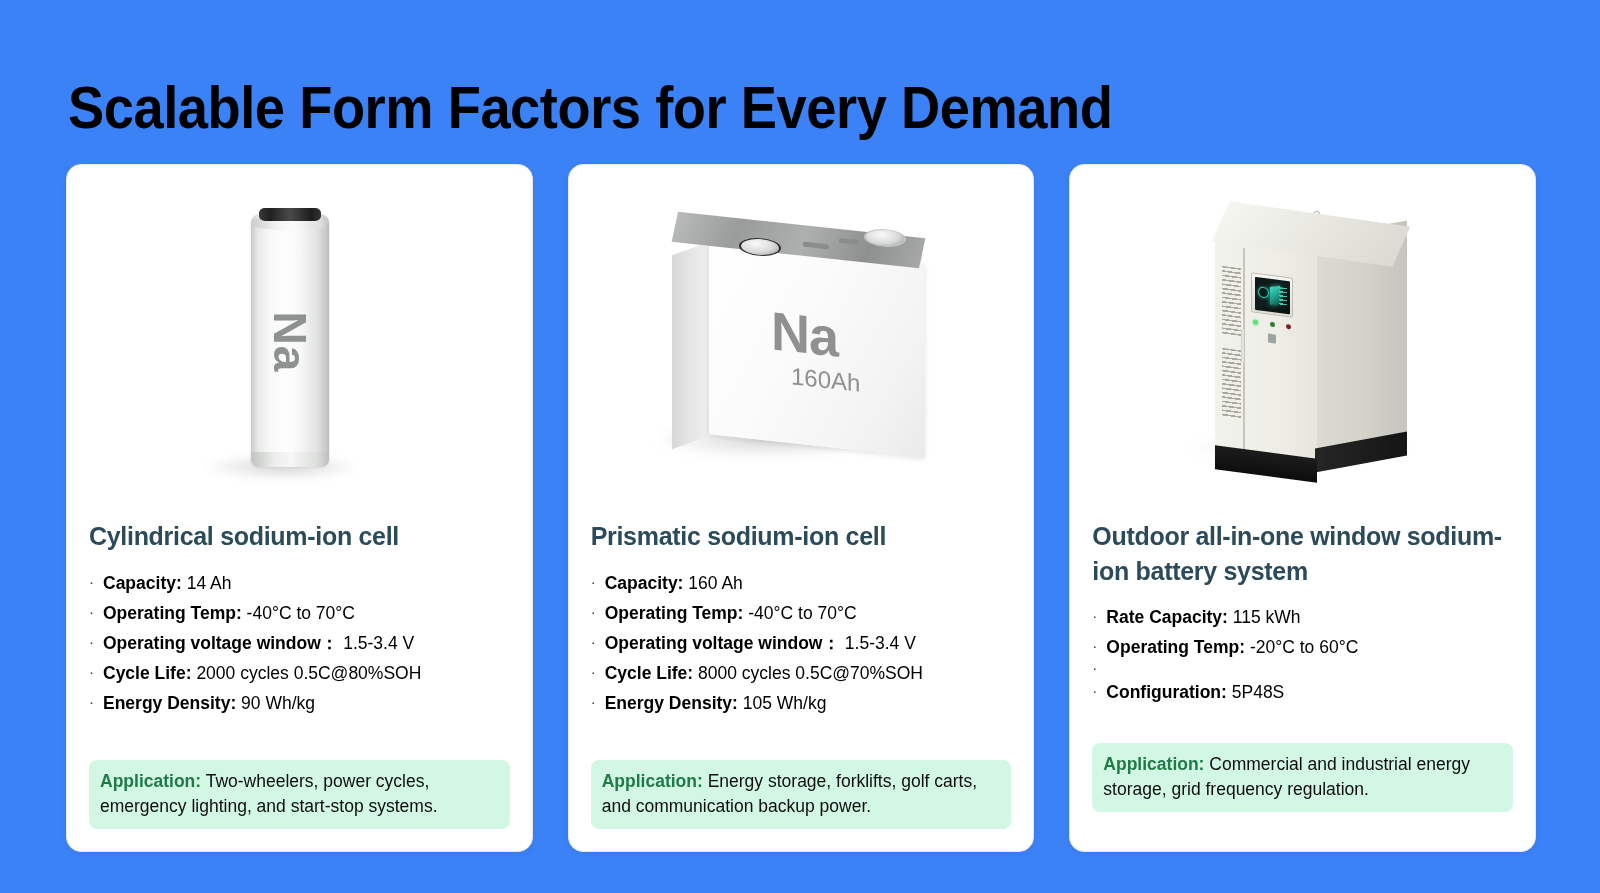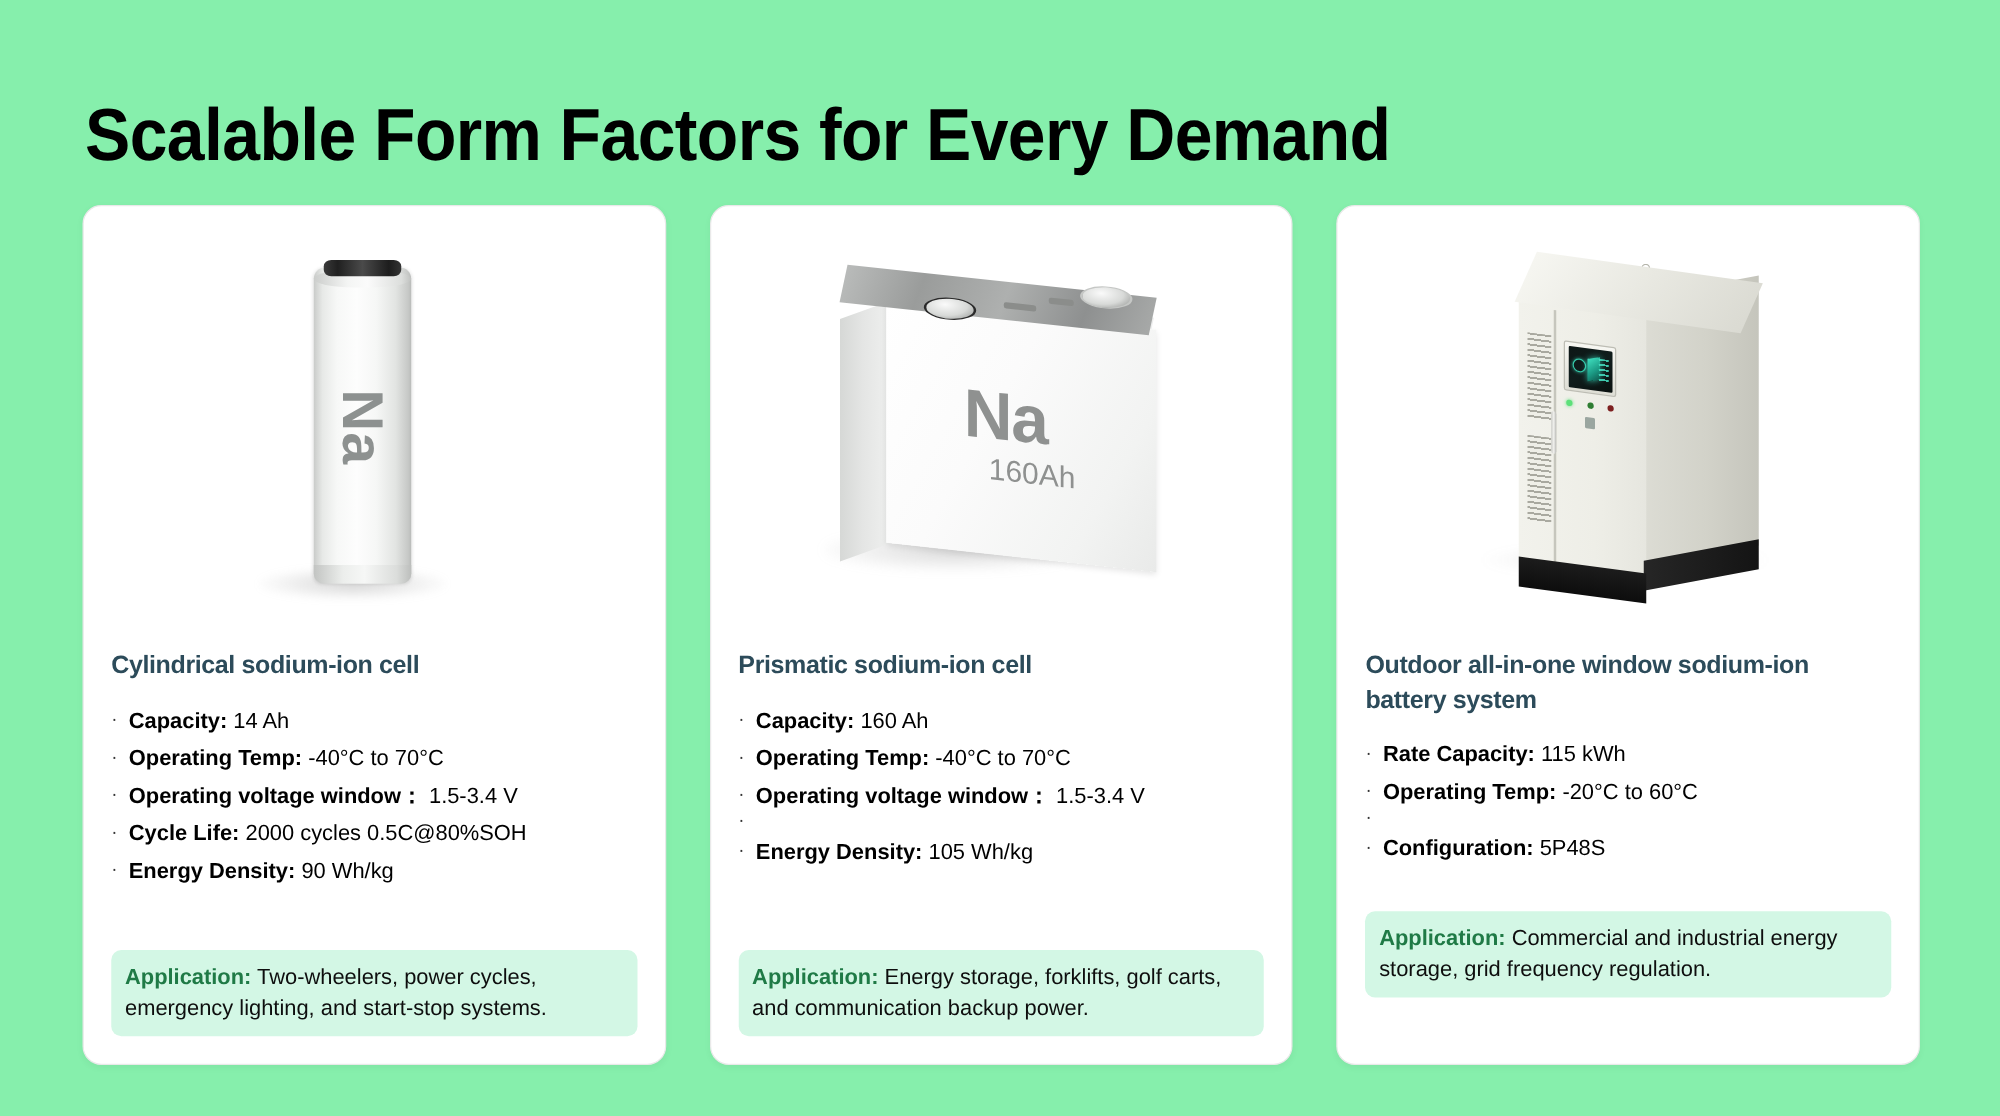--- a/index.html
+++ b/index.html
@@ -2,21 +2,21 @@
 <html><head>
 <meta charset="utf-8">
 <style>
   * { margin:0; padding:0; box-sizing:border-box; }
   html,body{
     width:1600px; height:893px;
     background:#ffffff;
     font-family:"Liberation Sans", sans-serif;
     overflow:hidden;
   }
-  .page{ position:relative; width:1600px; height:893px; background:#86efac; }
+  .page{ position:relative; width:1600px; height:893px; background:#3b82f6; }
 
   
   .page-title{
     position:absolute; left:68px; top:74px;
     font-family:"Liberation Sans", sans-serif;
     font-size:59px; font-weight:bold; color:#000000;
     letter-spacing:-0.5px;
     transform:scaleX(0.92); transform-origin:left center;
     white-space:nowrap;
   }
@@ -233,21 +233,21 @@
     position:absolute; width:7px; height:5px;
     border:1.2px solid #b5b5ab; border-bottom:none;
     border-radius:4px 4px 0 0;
   }
   .cab-lug.a{ left:86px; top:24px; transform:rotate(-5deg); }
   .cab-lug.b{ left:150px; top:10px; transform:rotate(-5deg); }
   .cab-lug.c{ left:228px; top:29px; transform:rotate(6deg); }
 
   
   .card-title{
-    color:#2c4b5a; font-size:20px; font-weight:bold;
+    color:#2c4b5a; font-size:25px; font-weight:bold;
     line-height:1.38; letter-spacing:-0.3px;
     margin-top:2px;
   }
   .specs{ list-style:none; margin-top:14px; }
   .specs li{
     display:flex; align-items:baseline;
     font-size:17.5px; line-height:1.72; color:#111;
     white-space:nowrap;
   }
   .specs .dot{
@@ -358,20 +358,22 @@
           <span><span class="k">Operating Temp:</span> 
           <span class="v">-40°C to  70°C</span></span>
         </li>
         <li>
           <span class="dot">·</span>
           <span><span class="k">Operating voltage window：</span> 
           <span class="v">1.5-3.4 V</span></span>
         </li>
         <li>
           <span class="dot">·</span>
+          <span><span class="k">Cycle Life:</span> 
+          <span class="v">8000 cycles 0.5C@70%SOH</span></span>
         </li>
         <li>
           <span class="dot">·</span>
           <span><span class="k">Energy Density:</span> 
           <span class="v">105 Wh/kg</span></span>
         </li>
       </ul>
 
       <div class="app-box">
         <span class="app-key">Application:</span> 

